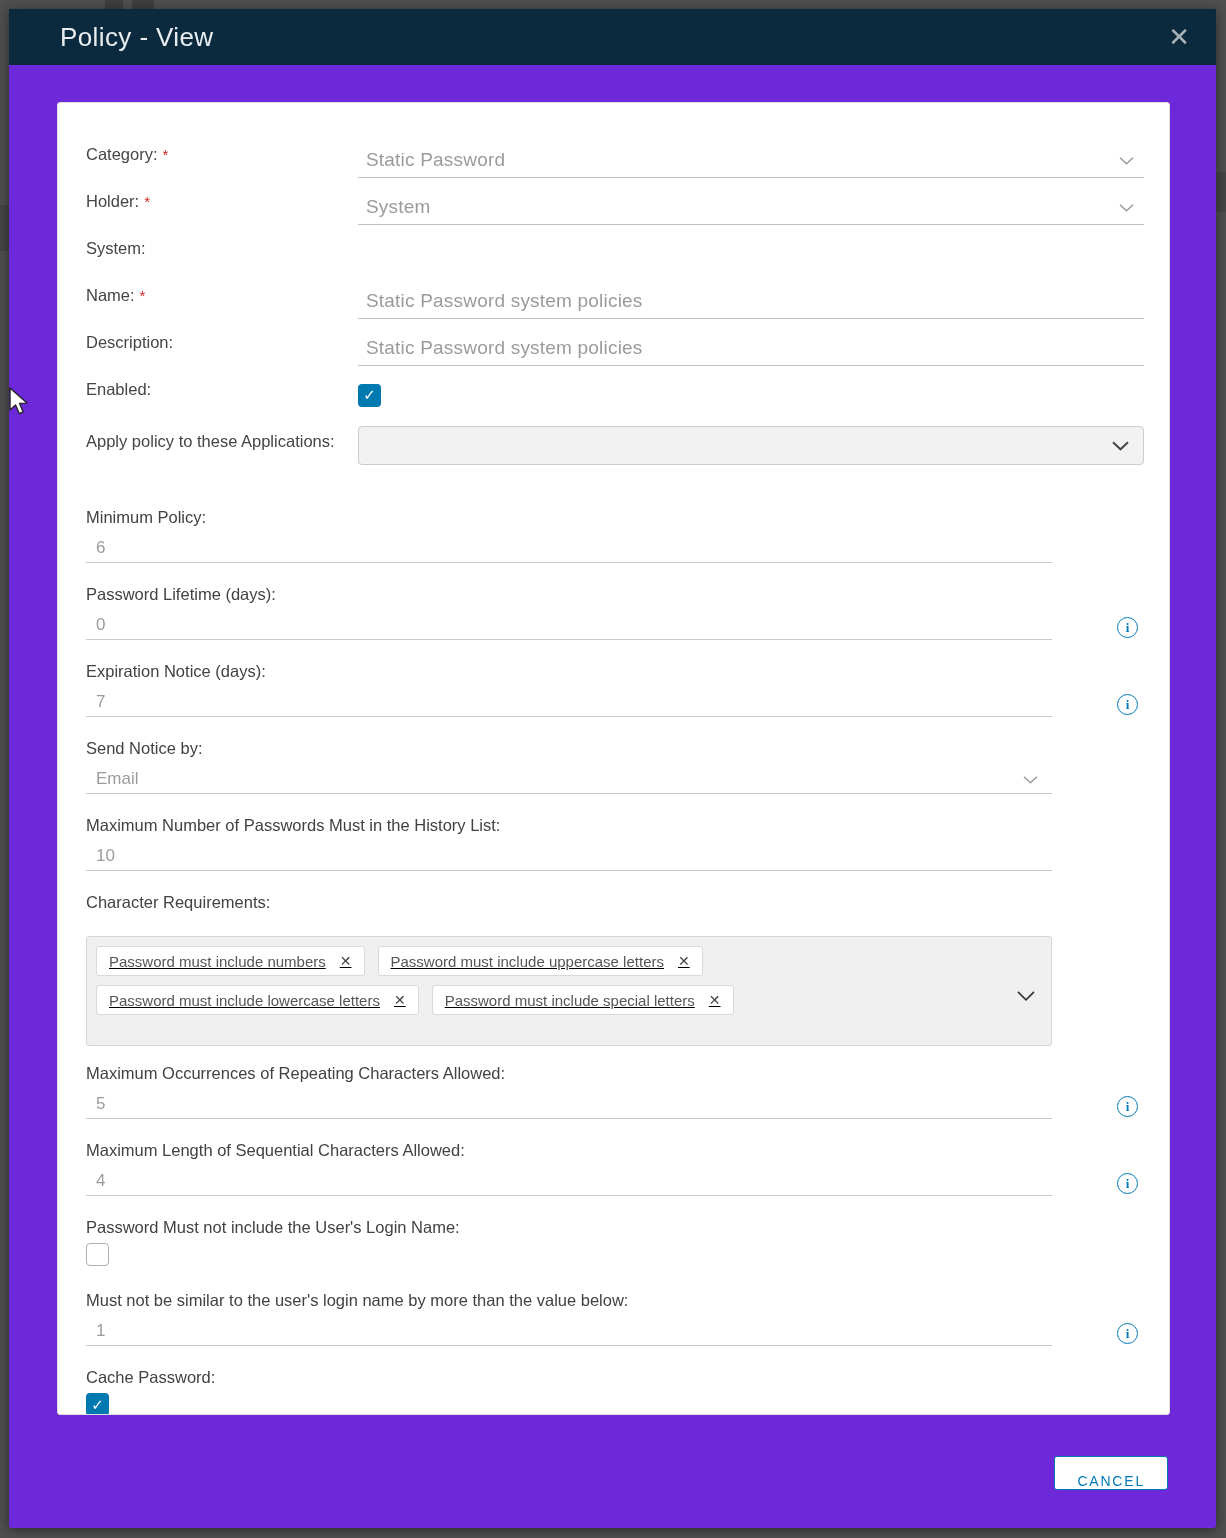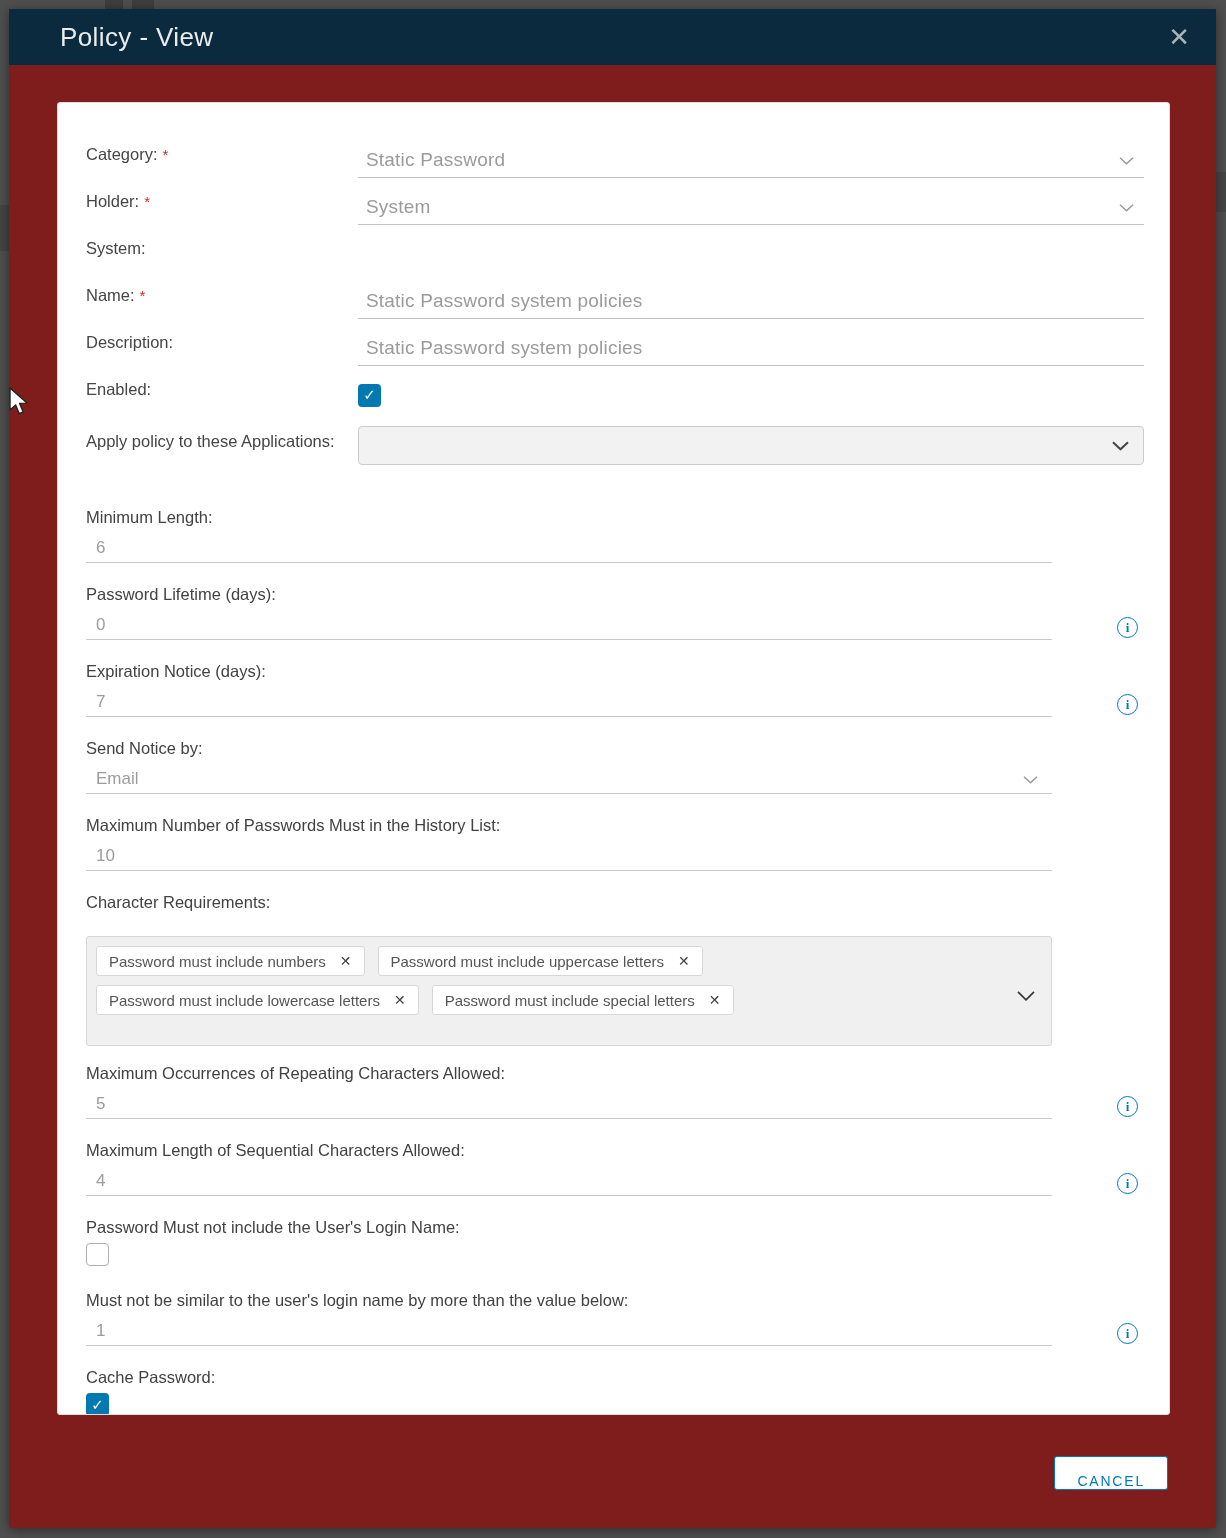--- a/index.html
+++ b/index.html
@@ -13,21 +13,21 @@
   
   .artifact { position:absolute; background:#3e3e3e; }
   .a1 { left:105px; top:0; width:18px; height:9px; }
   .a2 { left:132px; top:0; width:22px; height:9px; }
   .a3 { left:0; top:205px; width:9px; height:46px; background:#444; }
   .a4 { right:0; top:172px; width:10px; height:40px; background:#454545; }
 
   
   .modal {
     position:absolute; left:9px; top:9px; width:1207px; height:1519px;
-    background:#7f1d1d; border-radius:0 0 3px 3px;
+    background:#6d28d9; border-radius:0 0 3px 3px;
     box-shadow:0 2px 12px rgba(0,0,0,.45);
   }
   .modal-header {
     height:56px; background:#0b2a3e; display:flex; align-items:center;
     padding:0 24px 0 51px; position:relative;
   }
   .modal-title { color:#e9edef; font-size:26px; font-weight:400; letter-spacing:.4px; }
   .close {
     position:absolute; right:26px; top:50%; transform:translateY(-50%);
     color:#a9b2b8; font-size:26px; font-weight:300; line-height:1; cursor:pointer;
@@ -87,21 +87,21 @@
     border:1.8px solid #0079b8; border-radius:50%; color:#0079b8;
     display:flex; align-items:center; justify-content:center;
     font-size:13px; font-weight:bold; font-family:"Liberation Serif",serif;
     cursor:pointer;
   }
 
   
   .chipbox {
     position:relative; width:966px; height:110px; background:#f0f0f0;
     border:1px solid #d6d6d6; border-radius:3px; padding:9px 46px 9px 9px;
-    cursor:pointer; margin-bottom:12px;
+    cursor:pointer; margin-bottom:12px;text-decoration:underline;
   }
   .chips { display:flex; flex-wrap:wrap; gap:9px 13px; }
   .chip {
     background:#fff; border:1px solid #d8d8d8; border-radius:3px;
     height:30px; padding:0 12px; display:inline-flex; align-items:center; gap:14px;
     font-size:15px; color:#555;
   }
   .chipx { color:#444; font-size:14px; cursor:pointer; font-weight:400; }
   .chipbox .chev { right:16px; top:54%; }
   .charblock { margin-bottom:18px; }
@@ -190,21 +190,21 @@
       <div class="applybox">
         <svg class="chev" width="17" height="10" viewBox="0 0 17 10">
             <polyline points="1,1.5 8.5,8.5 16,1.5" fill="none" stroke="#454545" stroke-width="2"></polyline>
           </svg>
       </div>
     </div>
 
     <div class="lower">
 
       <div class="fblock">
-        <div class="flabel">Minimum Length:</div>
+        <div class="flabel">Minimum Policy:</div>
         <div class="fvalue">
             <span>6</span>
           </div>
       </div>
 
       <div class="fblock">
         <div class="flabel">Password Lifetime (days):</div>
         <div class="fvalue">
             <span>0</span>
           </div>

